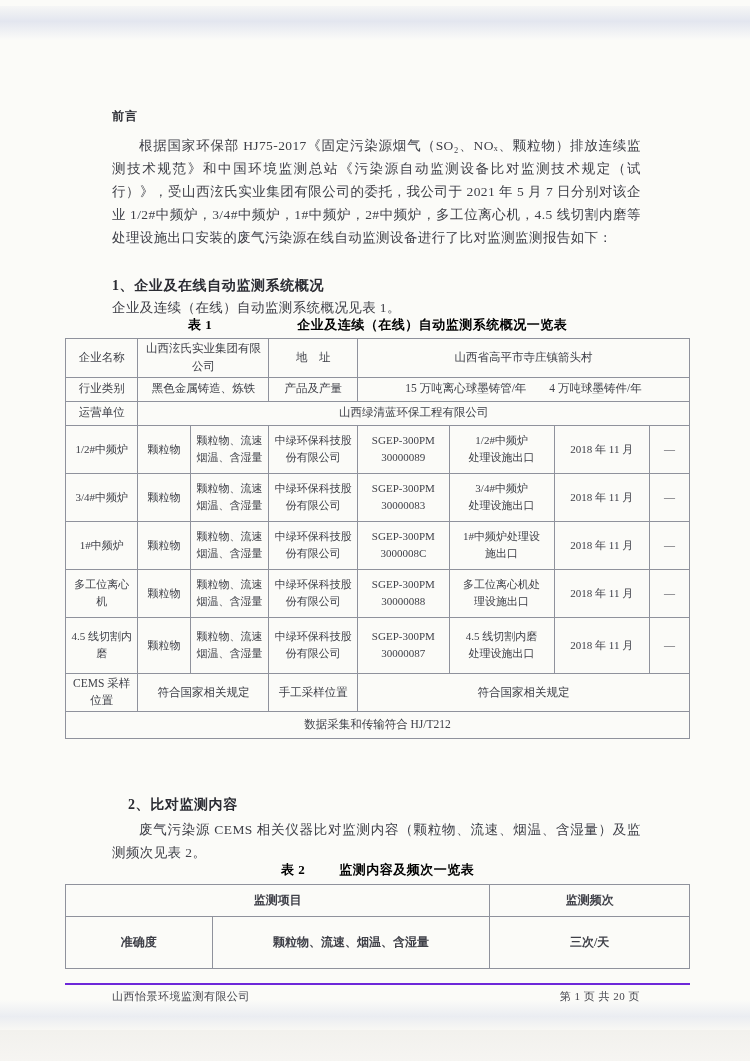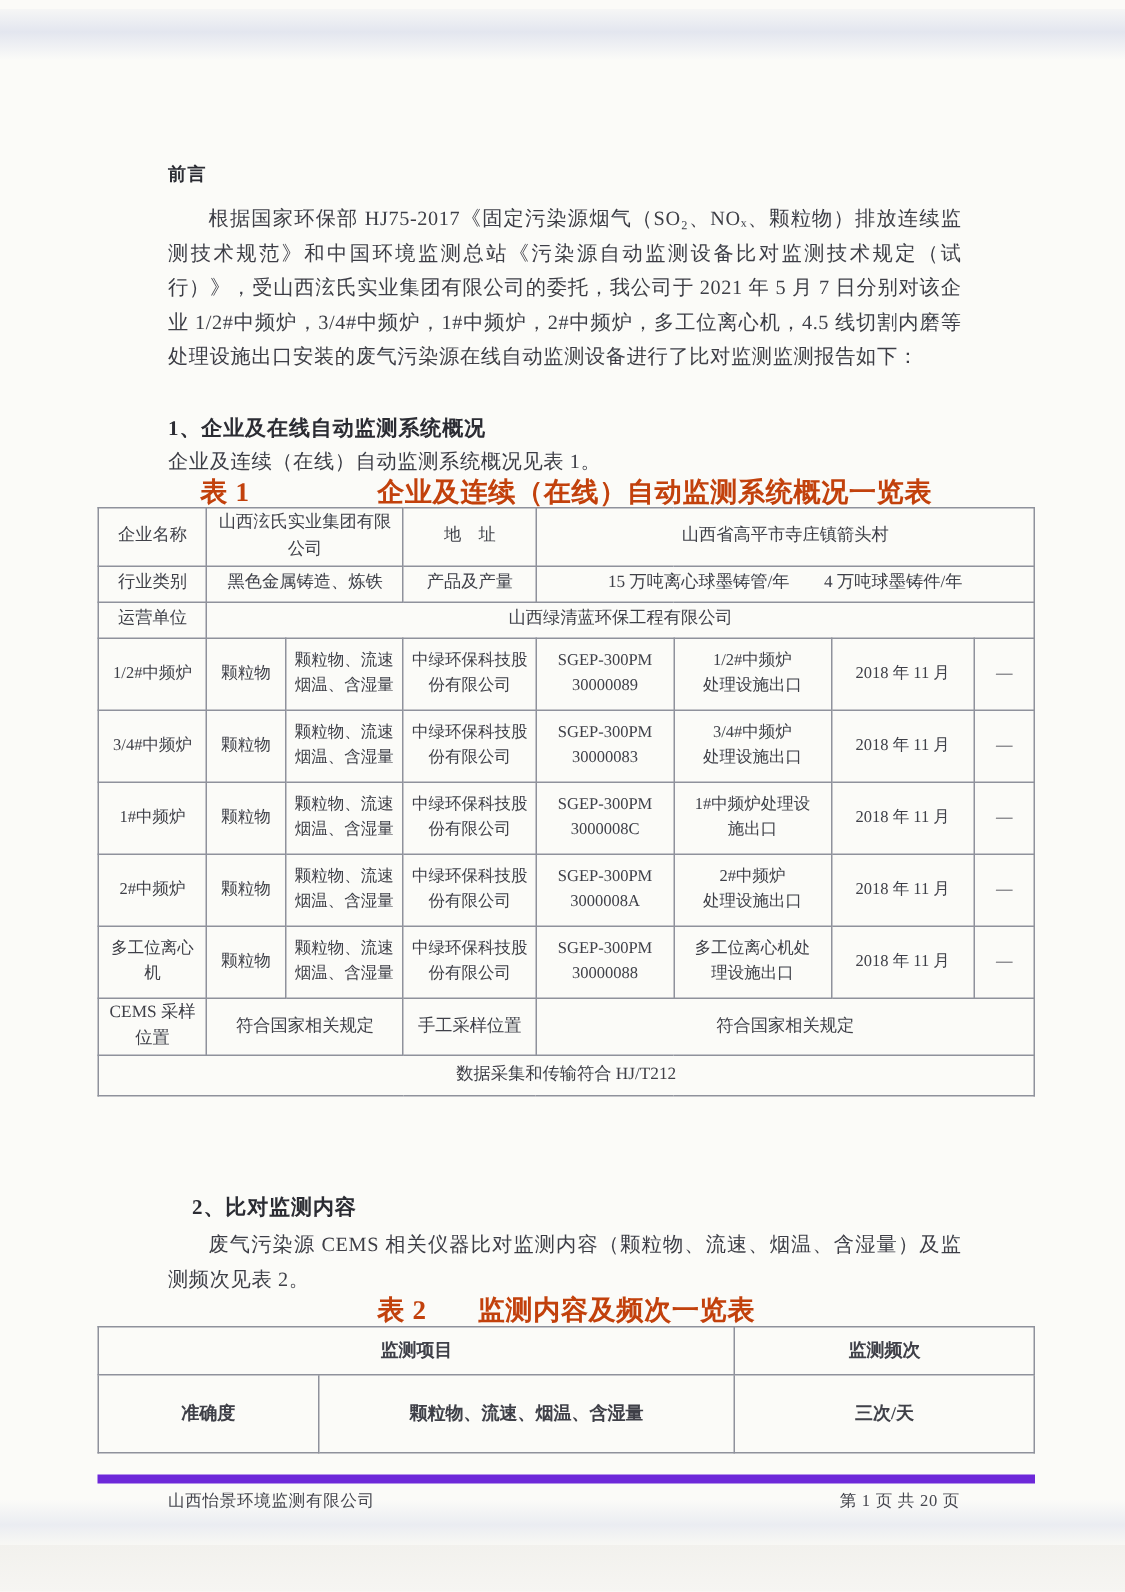--- a/index.html
+++ b/index.html
@@ -32,21 +32,21 @@
     top:134px; left:112px; width:529px;
     font-size:13.5px; line-height:23px; text-align:justify;
     text-indent:2em; letter-spacing:0.4px; color:#3d3e46;
   }
   .section-heading { font-size:14px; font-weight:700; color:#2b2c33; letter-spacing:0.6px; }
   #section1-heading { top:277px; left:112px; }
   #section1-intro { top:299px; left:112px; font-size:13.5px; letter-spacing:0.4px; }
   .table-caption {
     left:65px; width:625px;
     display:flex; justify-content:center; align-items:baseline;
-    font-size:18px; font-weight:700; color:#c2410c; letter-spacing:0.5px;
+    font-size:13px; font-weight:700; color:#000000; letter-spacing:0.5px;
   }
   #table1-caption { top:316px; gap:85px; }
   #table2-caption { top:861px; gap:34px;text-align:right; }
 
   .doc-table { border-collapse:collapse; table-layout:fixed; width:625px;border-radius:32px; }
   .doc-table td {
     border:1px solid #8f929c;
     text-align:center; vertical-align:middle;
     font-size:11px; line-height:1.55;
     padding:1px 3px;
@@ -70,21 +70,21 @@
 
   #section2-heading { top:796px; left:128px; }
   #section2-paragraph {
     top:818px; left:112px; width:529px;
     font-size:13.5px; line-height:23px; text-align:justify;
     text-indent:2em; letter-spacing:0.4px; color:#3d3e46;
   }
 
   #page-footer {
     top:983px; left:65px; width:625px;
-    border-top:6px solid #6d28d9;
+    border-top:2px solid #6d28d9;
     padding:4px 50px 0 47px;
     box-sizing:border-box;
     display:flex; justify-content:space-between;
     font-size:11px; color:#44454d; letter-spacing:0.5px;
   }
 </style>
 </head>
 <body>
 
 <div class="abs" id="scan-shadow-top"></div>
@@ -167,44 +167,44 @@
         <td>中绿环保科技股
 份有限公司</td>
         <td>SGEP-300PM
 3000008C</td>
         <td>1#中频炉处理设
 施出口</td>
         <td>2018 年 11 月</td>
         <td>—</td>
       </tr>
       <tr class="rh-data">
-        <td>2#中频炉</td>
-        <td>颗粒物</td>
-        <td>颗粒物、流速
-烟温、含湿量</td>
-        <td>中绿环保科技股
-份有限公司</td>
-        <td>SGEP-300PM
-3000008A</td>
-        <td>2#中频炉
-处理设施出口</td>
-        <td>2018 年 11 月</td>
-        <td>—</td>
-      </tr>
-      <tr class="rh-data">
         <td>多工位离心机</td>
         <td>颗粒物</td>
         <td>颗粒物、流速
 烟温、含湿量</td>
         <td>中绿环保科技股
 份有限公司</td>
         <td>SGEP-300PM
 30000088</td>
         <td>多工位离心机处
 理设施出口</td>
+        <td>2018 年 11 月</td>
+        <td>—</td>
+      </tr>
+      <tr class="rh-tall">
+        <td>4.5 线切割内磨</td>
+        <td>颗粒物</td>
+        <td>颗粒物、流速
+烟温、含湿量</td>
+        <td>中绿环保科技股
+份有限公司</td>
+        <td>SGEP-300PM
+30000087</td>
+        <td>4.5 线切割内磨
+处理设施出口</td>
         <td>2018 年 11 月</td>
         <td>—</td>
       </tr>
       <tr class="rh-samp">
         <td>CEMS 采样位置</td>
         <td colspan="2">符合国家相关规定</td>
         <td>手工采样位置</td>
         <td colspan="4">符合国家相关规定</td>
       </tr>
       <tr class="rh-foot">

